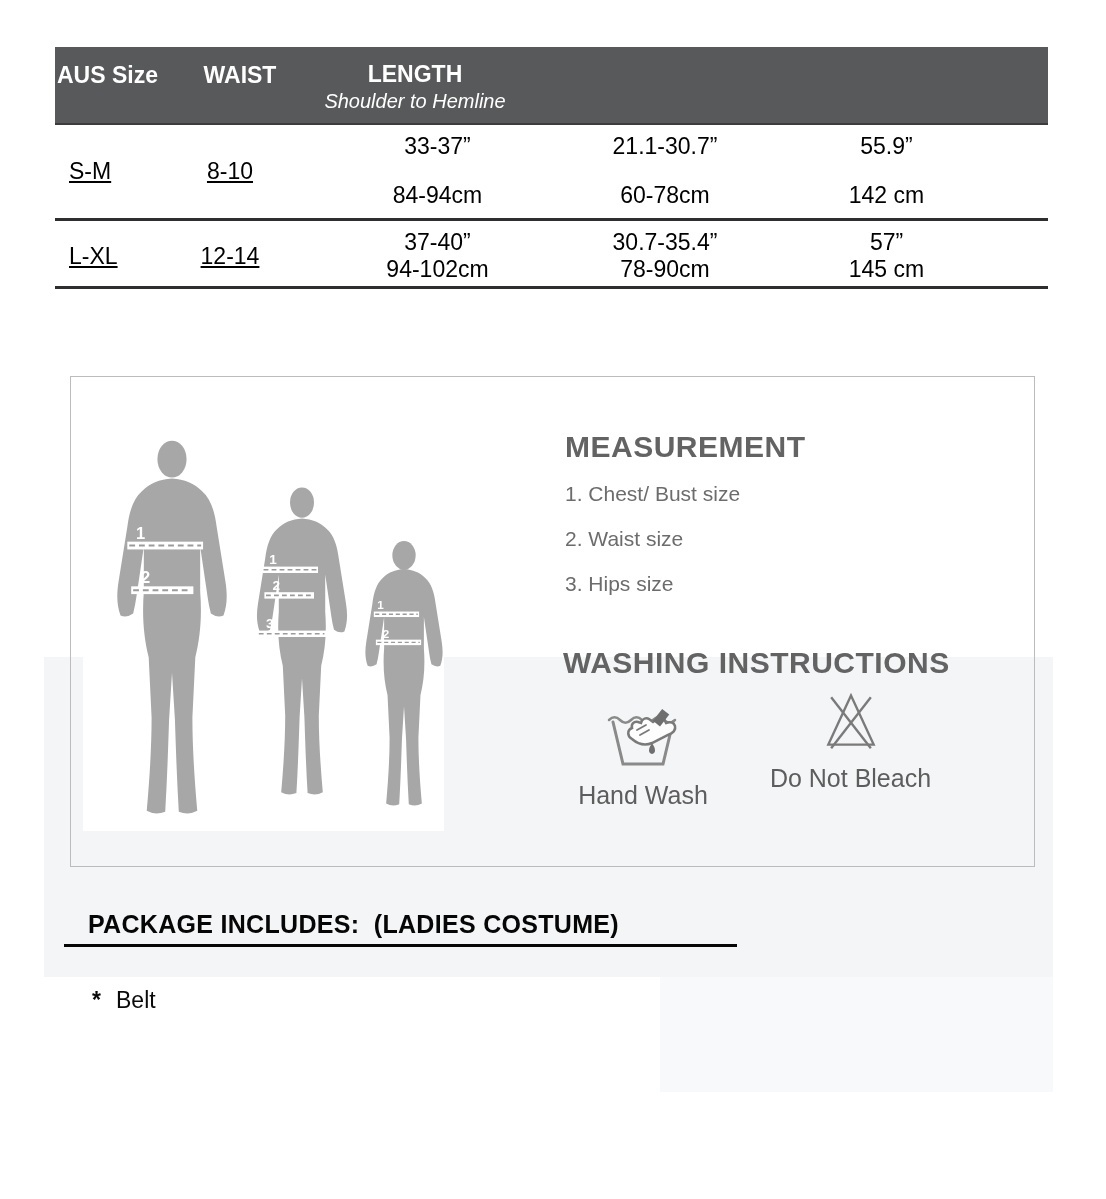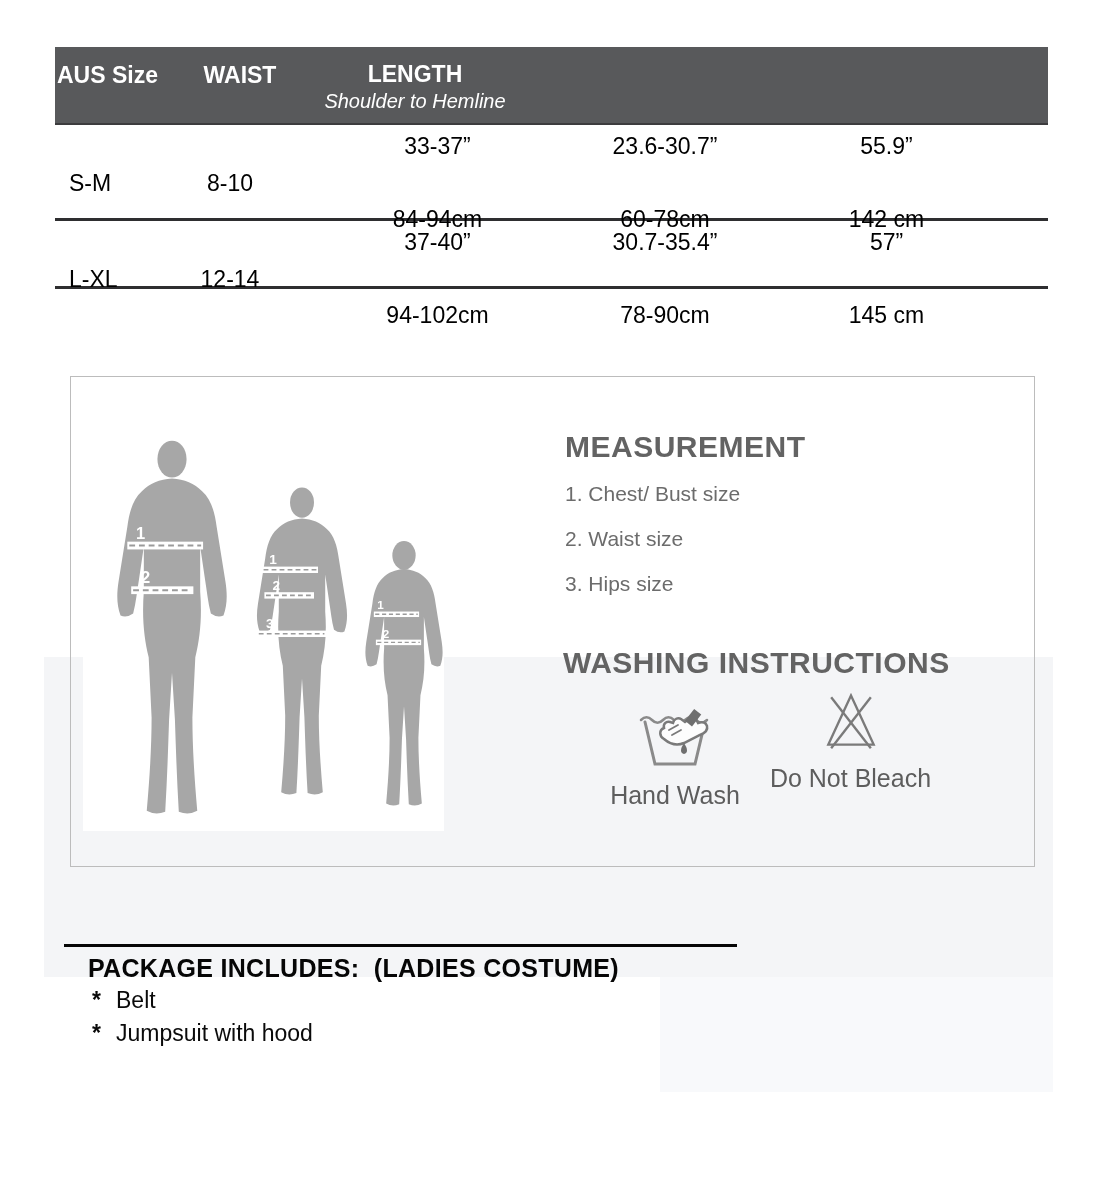--- a/index.html
+++ b/index.html
@@ -18,26 +18,26 @@
   .st-head .hc { font-weight:bold; font-size:23px; padding-top:15px; text-align:center; box-sizing:border-box; }
   .hc-size { text-align:left !important; padding-left:15px; }
   .hc-length { line-height:25px; padding-right:45px; }
   .hc-sub { font-weight:normal; font-size:20px; display:block; margin-top:2px; white-space:nowrap;font-style:italic; }
   .st-row {
     display:grid; grid-template-columns:105px 160px 235px 220px 273px;
     box-sizing:border-box; font-size:23px; color:#000;
   }
   .st-row.r1 { height:96px; border-bottom:3px solid #2e2e30; }
   .st-row.r2 { height:68px; border-bottom:3px solid #2e2e30; }
-  .cell-single { display:flex; align-items:center; justify-content:center; box-sizing:border-box; }
+  .cell-single { display:flex; align-items:center; justify-content:center; box-sizing:border-box;text-decoration:underline; }
   .cell-size { justify-content:flex-start; padding-left:14px; }
   .cell-aus { padding-right:20px; }
   .cell-dual {
     display:flex; flex-direction:column; justify-content:space-between; align-items:center;
-    padding:8px 0 9px; box-sizing:border-box;gap:46px;
+    padding:8px 0 9px; box-sizing:border-box;
   }
   .cell-dual.pad-r { padding-right:50px; }
 
   
   .shade-band { position:absolute; left:44px; top:657px; width:1009px; height:320px; background:#f4f5f7; z-index:0; }
   .shade-rect { position:absolute; left:660px; top:977px; width:393px; height:115px; background:#f8f9fb; z-index:0; }
 
   
   .mbox { position:absolute; left:70px; top:376px; width:963px; height:489px; border:1px solid #bcbcbc; z-index:1; background:transparent; }
   .fig-white { position:absolute; left:83px; top:383px; width:361px; height:448px; background:#ffffff; z-index:2; }
@@ -50,33 +50,33 @@
   .fig-woman { left:246px; top:458px; width:112px; height:374px; }
   .fig-child { left:356px; top:522px; width:96px;  height:308px; }
 
   .meas { position:absolute; left:565px; top:430px; z-index:3; }
   .sec-title { font-size:30px; font-weight:bold; color:#636363; letter-spacing:0.5px; white-space:nowrap; }
   .meas-list { margin-top:18px; }
   .meas-item { font-size:21px; color:#6c6c6c; margin-bottom:21px; white-space:nowrap; }
 
   .wash-title { position:absolute; left:563px; top:646px; z-index:3; }
   .wash-item { position:absolute; z-index:3; text-align:center; }
-  .wash-item.hw { left:600px; top:703px; width:150px; }
+  .wash-item.hw { left:568px; top:703px; width:150px; }
   .wash-item.dnb { left:758px; top:686px; width:185px; }
   .wash-label { font-size:25px; color:#5d5d5d; margin-top:6px; white-space:nowrap; }
   .ico-line { stroke:#8a8a8a; stroke-width:3; fill:none; stroke-linecap:round; }
   .ico-thin { stroke:#8a8a8a; stroke-width:2.5; fill:none; stroke-linecap:round; }
   .hand-shape { fill:#fdfdfd; stroke:#7a7a7a; stroke-width:2.5; }
   .hand-detail { stroke:#7a7a7a; stroke-width:1.8; fill:none; stroke-linecap:round; }
   .cuff { fill:#6f6f6f; }
   .drop { fill:#6f6f6f; }
   .dnb-line { stroke:#7a7a7a; stroke-width:2.5; fill:none; }
 
   
-  .pkg-title { position:absolute; left:88px; top:910px; font-size:25px; font-weight:bold; color:#060606; letter-spacing:0.3px; white-space:pre; z-index:4;margin-top:44px; }
+  .pkg-title { position:absolute; left:88px; top:910px; font-size:25px; font-weight:bold; color:#060606; letter-spacing:0.3px; white-space:pre; z-index:4; }
   .pkg-rule { position:absolute; left:64px; top:944px; width:673px; height:3px; background:#060606; z-index:4; }
   .pkg-item { position:absolute; left:92px; font-size:23px; color:#0a0a0a; z-index:4; white-space:nowrap; }
   .pkg-item.i1 { top:966px;margin-top:21px; }
   .pkg-item.i2 { top:1020px; }
   .pkg-ast { font-weight:bold; display:inline-block; width:24px; }
 </style>
 </head>
 <body>
 
 <div class="page">
@@ -92,21 +92,21 @@
     </div>
 
     <div class="st-row r1">
       <div class="cell-single cell-size">S-M</div>
       <div class="cell-single cell-aus">8-10</div>
       <div class="cell-dual">
         <span>33-37”</span>
         <span>84-94cm</span>
       </div>
       <div class="cell-dual">
-        <span>23.6-30.7”</span>
+        <span>21.1-30.7”</span>
         <span>60-78cm</span>
       </div>
       <div class="cell-dual pad-r">
         <span>55.9”</span>
         <span>142 cm</span>
       </div>
     </div>
 
     <div class="st-row r2">
       <div class="cell-single cell-size">L-XL</div>
@@ -199,17 +199,14 @@
     </svg>
     <div class="wash-label">Do Not Bleach</div>
   </div>
 
   <div class="pkg-title">PACKAGE INCLUDES:  (LADIES COSTUME)</div>
   <div class="pkg-rule"></div>
 
   <div class="pkg-item i1">
     <span class="pkg-ast">*</span><span>Belt</span>
   </div>
-  <div class="pkg-item i2">
-    <span class="pkg-ast">*</span><span>Jumpsuit with hood</span>
-  </div>
 
 </div>
 
 </body></html>

